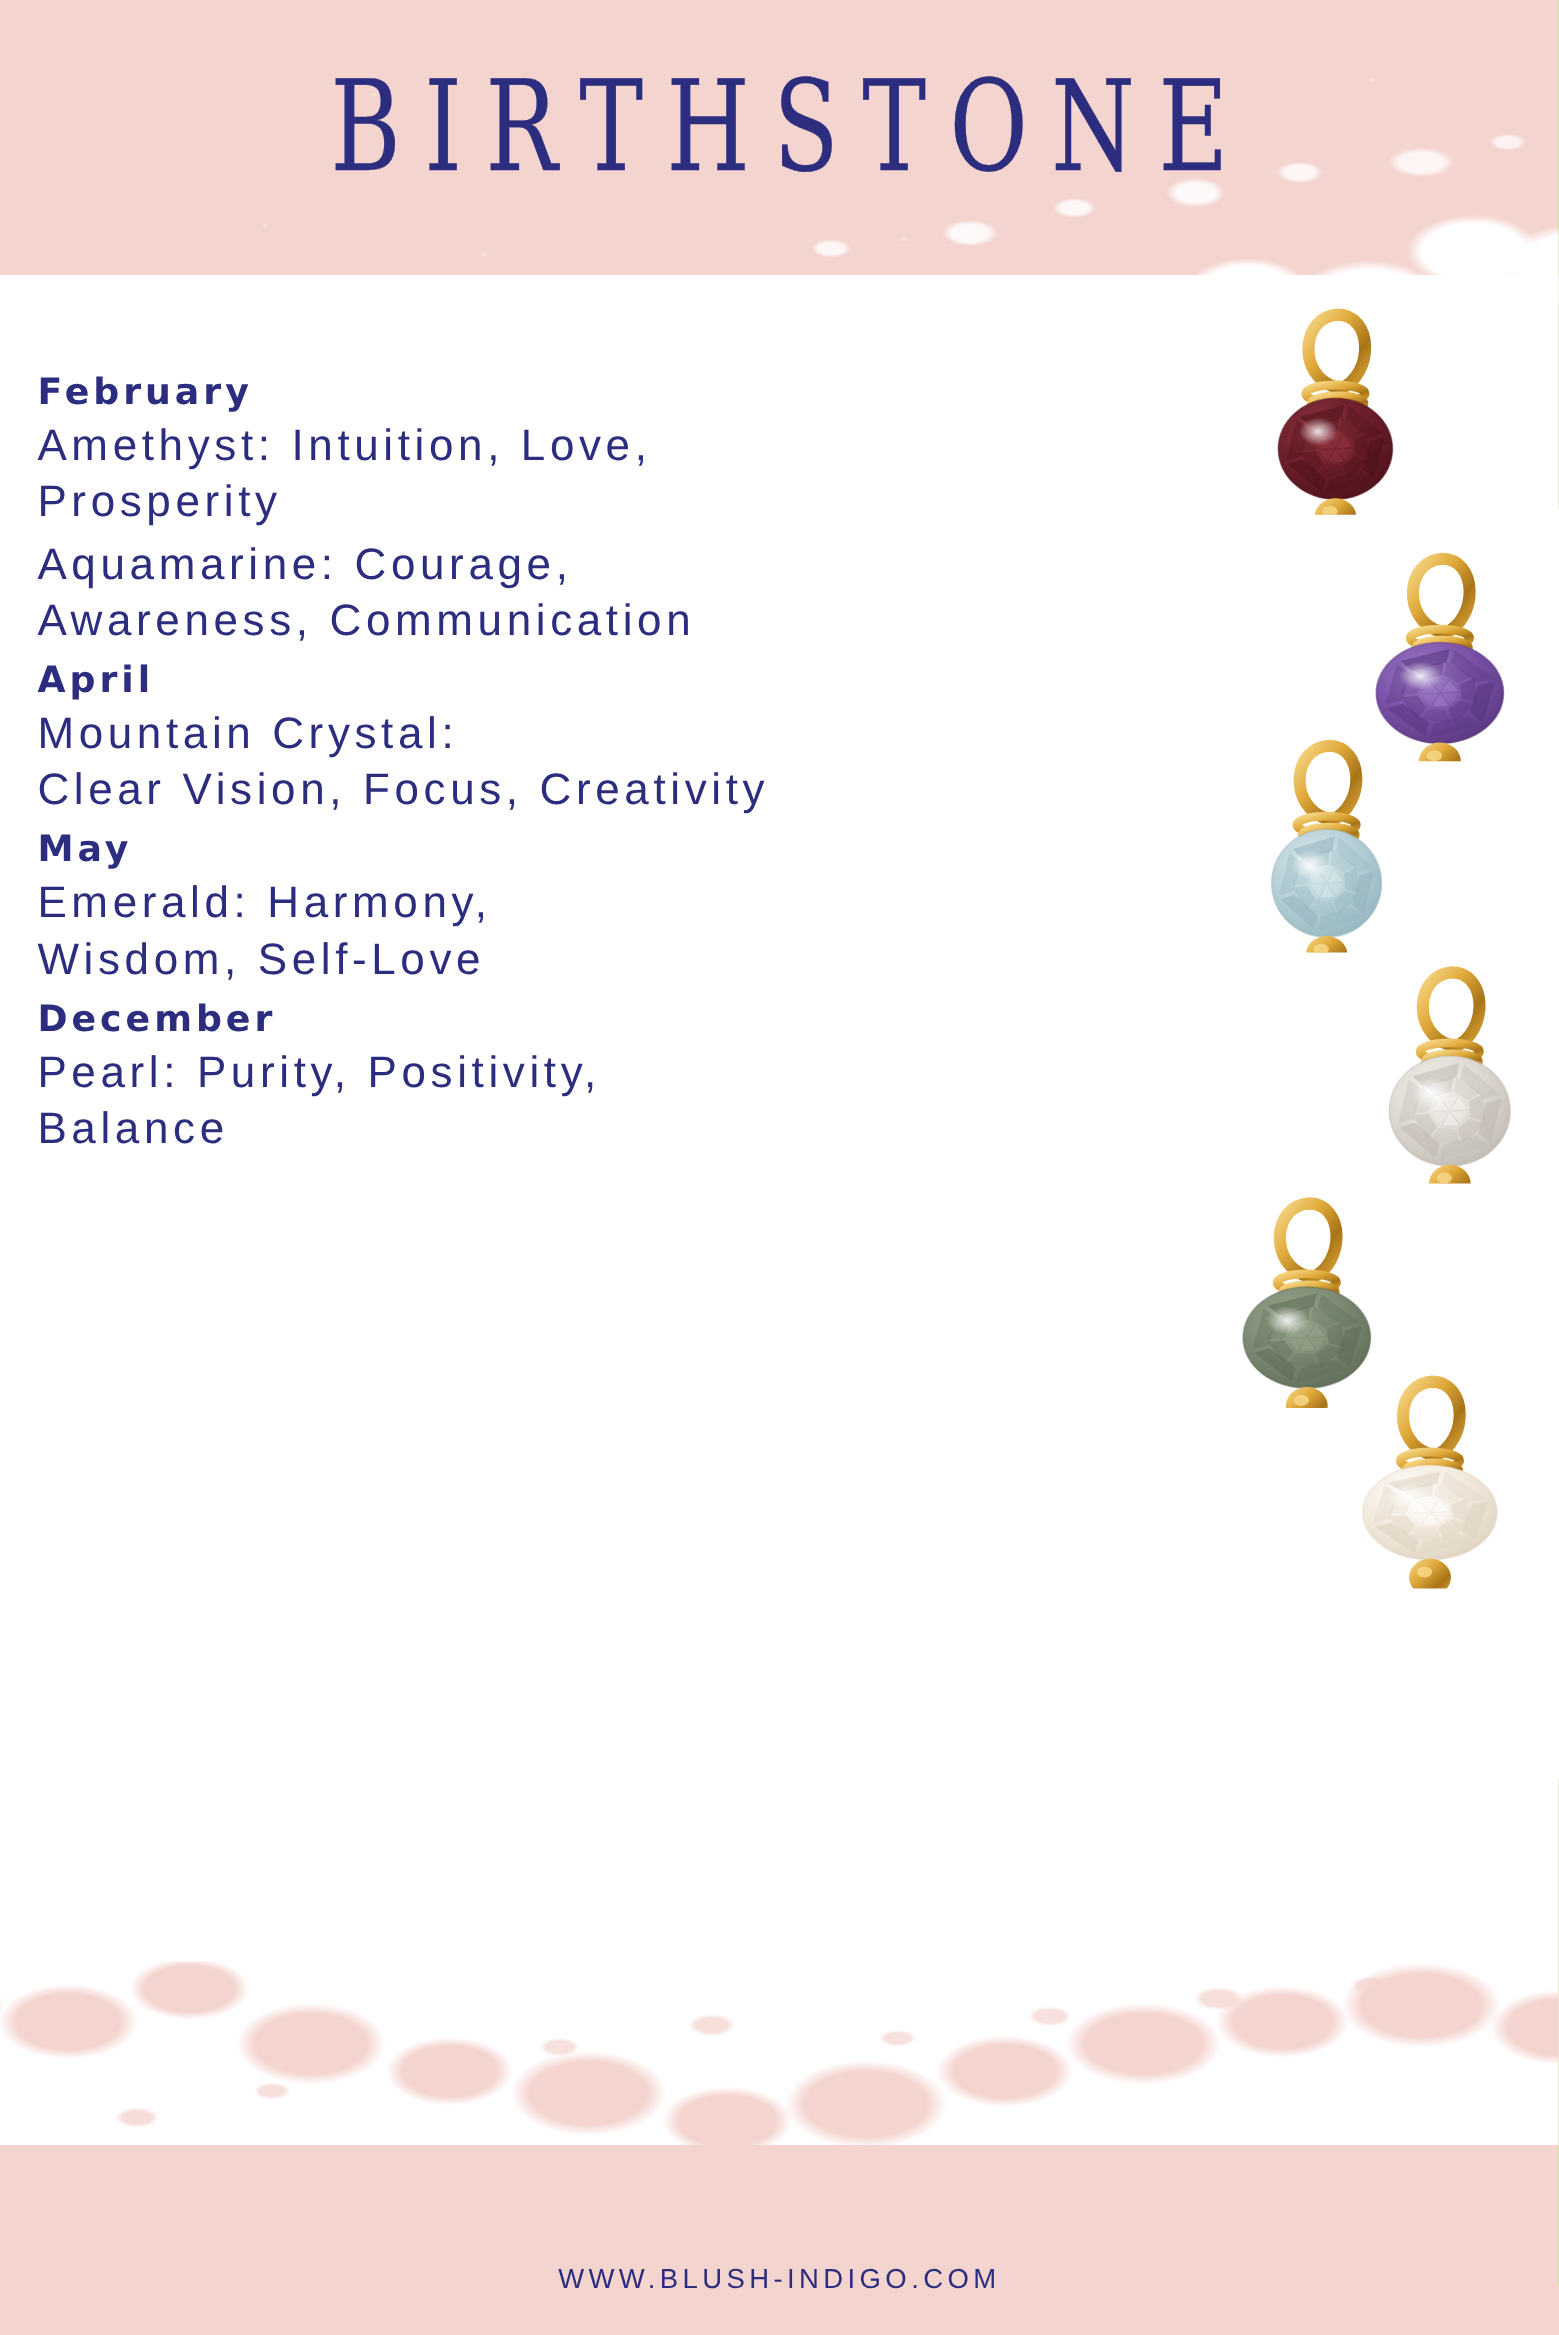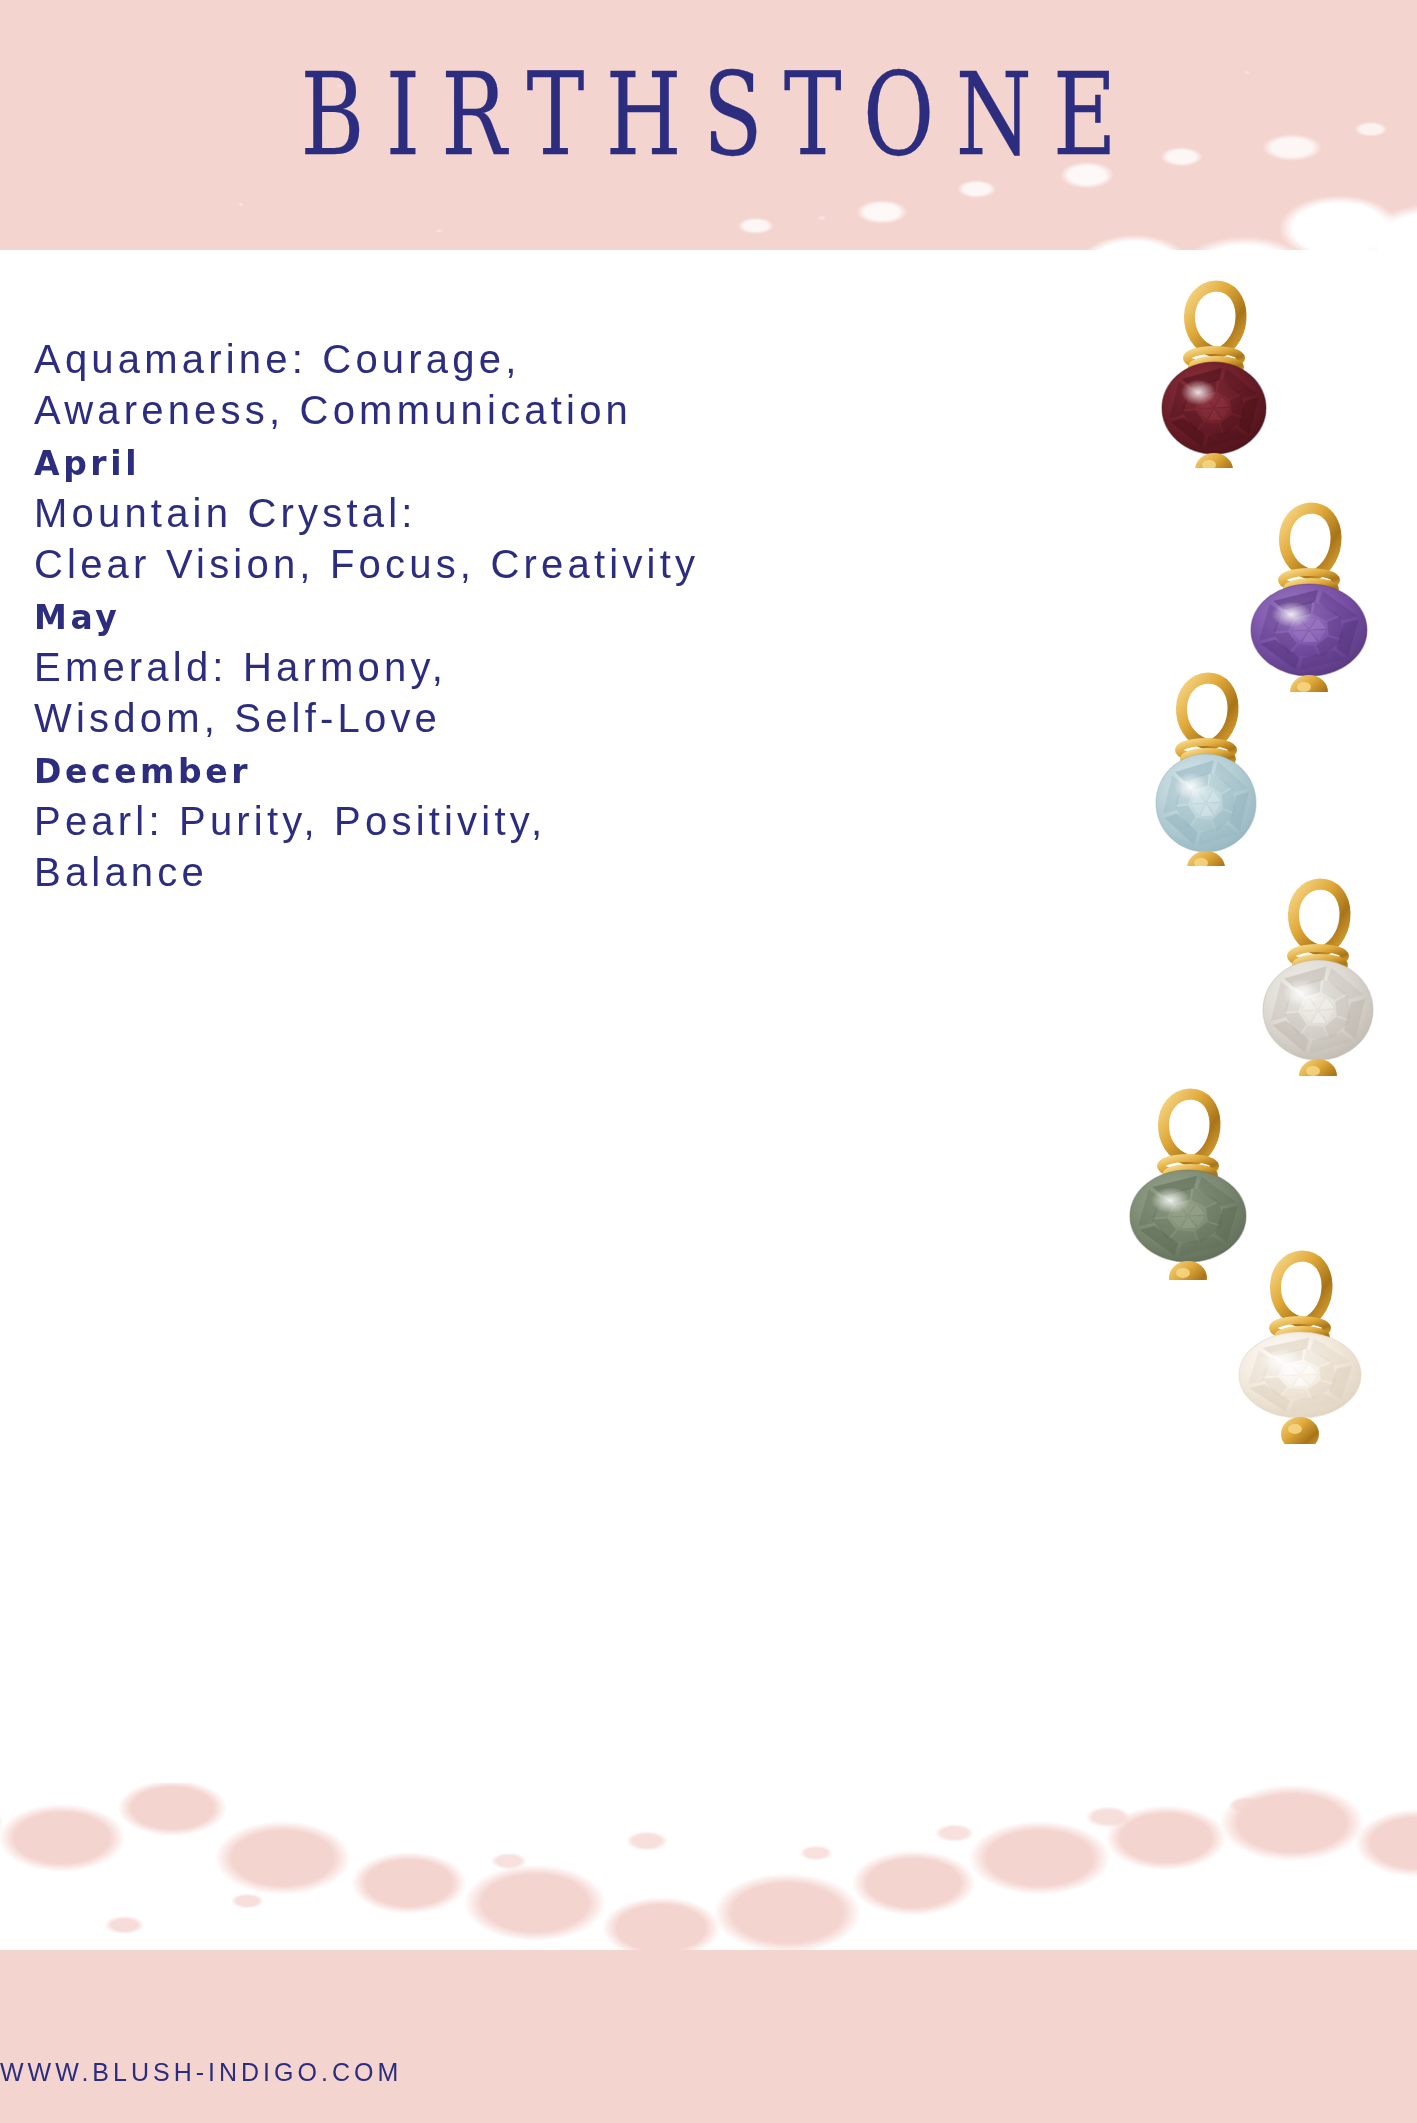--- a/index.html
+++ b/index.html
@@ -177,20 +177,21 @@
     margin: 0;
     white-space: pre-line;
   }
 
   
   .footer {
     position: absolute;
     left: 0;
     bottom: 36px;
     width: 100%;
+    text-align: center;
     font-family: "Liberation Sans", sans-serif;
     font-size: 25px;
     letter-spacing: 4px;
     color: #2c2d7e;
   }
 
   
   .charm {
     position: absolute;
   }
@@ -207,20 +208,25 @@
   <div class="edge-top-wisps"></div>
   <div class="edge-bottom"></div>
   <div class="edge-bottom-wisps"></div>
   <div class="speckle-top"></div>
 
   <div class="title">BIRTHSTONE</div>
 
   <div class="entries">
 
 
+    <div class="entry">
+      <div class="month">February</div>
+      <div class="stone">Amethyst: Intuition, Love,
+Prosperity</div>
+    </div>
 
     <div class="entry">
       <div class="stone">Aquamarine: Courage,
 Awareness, Communication</div>
     </div>
 
     <div class="entry">
       <div class="month">April</div>
       <div class="stone">Mountain Crystal:
 Clear Vision, Focus, Creativity</div>

